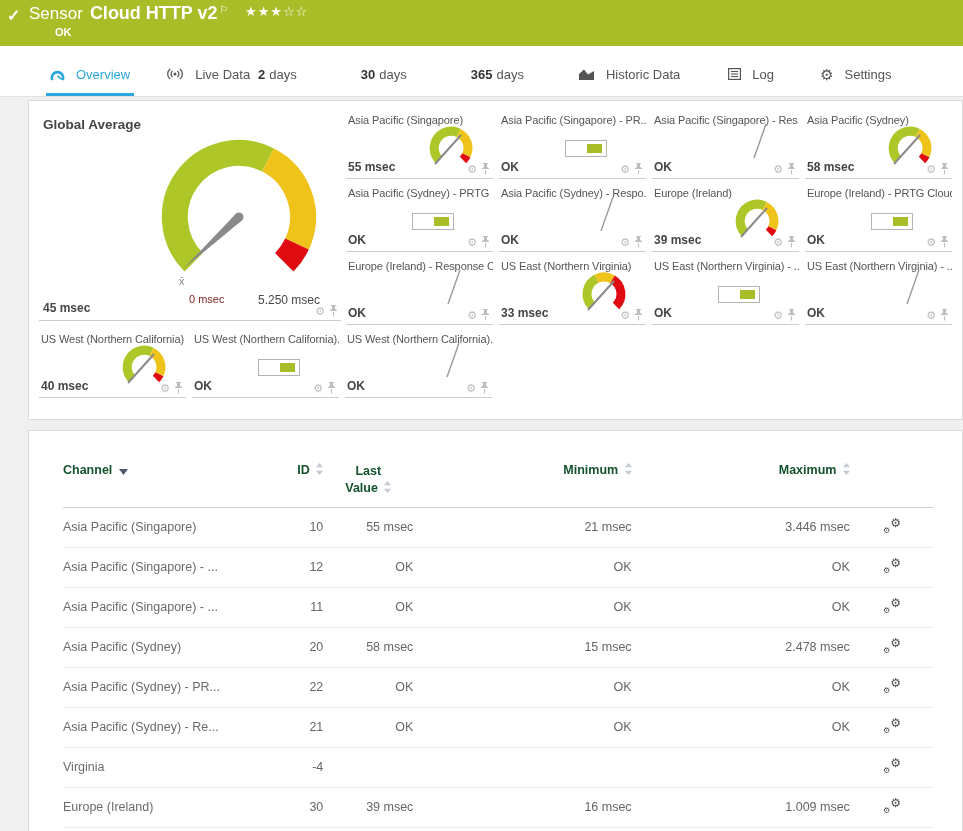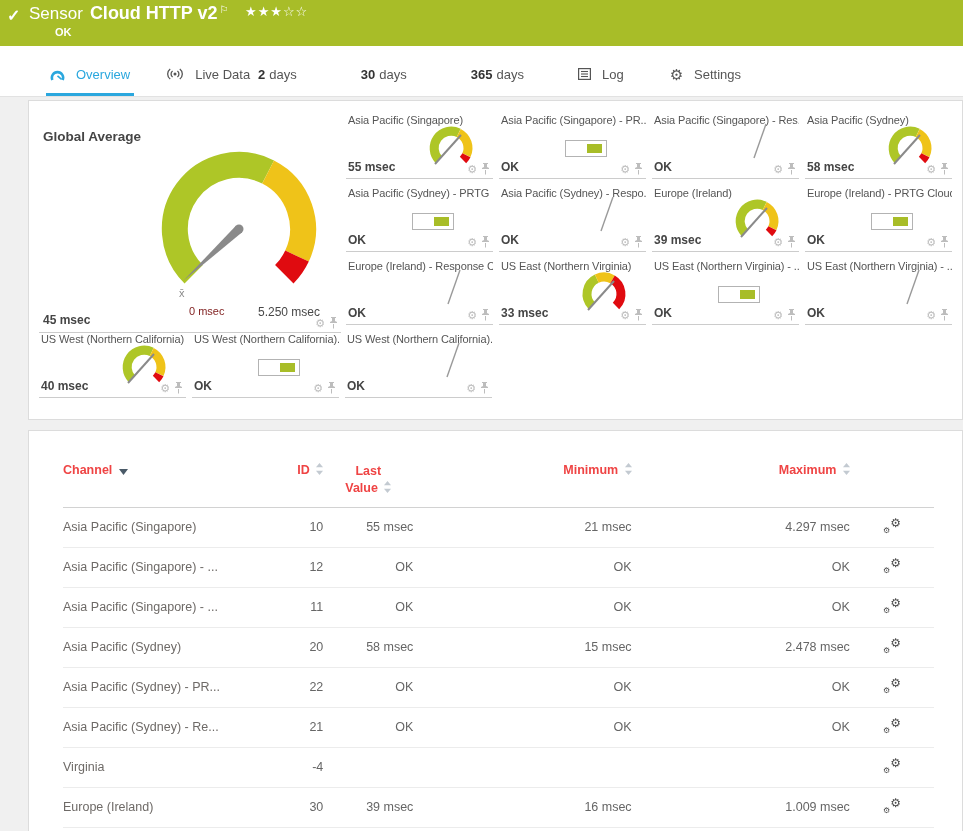--- a/index.html
+++ b/index.html
@@ -31,21 +31,21 @@
   .tab .num { font-weight:bold; color:#333; margin-right:4px; }
   .tab.active { color:#2aa7de; border-bottom-color:#2aa7de; }
   .tab.active .num { color:#2aa7de; }
   .tab svg { flex:0 0 auto; }
 
   
   .gauges-box {
     position:absolute; left:28px; top:100px; width:935px; height:320px;
     background:#fff; border:1px solid #dcdcdc;
   }
-  .bigpanel { position:absolute; left:10px; top:20px; width:302px; height:212px; border-bottom:1px solid #ccc;text-align:center; }
+  .bigpanel { position:absolute; left:10px; top:8px; width:302px; height:212px; border-bottom:1px solid #ccc;text-align:center; }
   .bigtitle { position:absolute; left:4px; top:8px; font-size:13.5px; font-weight:bold; color:#454545; }
   .big-gauge { position:absolute; left:112px; top:24px; }
   .avg-marker { position:absolute; left:140px; top:166px; font-size:11px; color:#8a8a8a; }
   .scale-min { position:absolute; left:150px; top:184px; font-size:11px; color:#7f1d1d; }
   .scale-max { position:absolute; left:219px; top:184px; font-size:12px; color:#484848; }
   .bigvalue { position:absolute; left:4px; bottom:5px; font-size:12px; font-weight:bold; color:#454545; }
 
   .panel { position:absolute; width:147px; height:70px; border-bottom:1px solid #ccc; }
   .panel-title {
     position:absolute; left:2px; top:5px; width:145px; font-size:11px; color:#555;
@@ -59,21 +59,21 @@
   .panel-icons { position:absolute; right:3px; bottom:3px; display:flex; align-items:center; gap:4px; }
   .gear-glyph { font-size:11px; color:#bdbdbd; line-height:1; cursor:pointer; }
   .pin-svg { cursor:pointer; }
 
   
   .table-box {
     position:absolute; left:28px; top:430px; width:935px; height:440px;
     background:#fff; border:1px solid #dcdcdc; padding:24px 28px 0 34px;
   }
   table { width:100%; border-collapse:collapse; font-size:12.5px; }
-  th { color:#ef4444; font-weight:bold; text-align:right; padding:8px 0 10px 0; vertical-align:top; }
+  th { color:#14532d; font-weight:bold; text-align:right; padding:8px 0 10px 0; vertical-align:top; }
   th.col-channel { text-align:left; }
   th.col-last { text-align:center; line-height:1.35; }
   th .sort { vertical-align:-1px; margin-left:3px; }
   thead tr { border-bottom:1px solid #d2d2d2; }
   tbody td { padding:10px 0; border-top:1px solid #ececec; color:#666; text-align:right; }
   tbody tr:first-child td { border-top:none; }
   tbody td.cell-channel { text-align:left; color:#6e6a67; }
   tbody td.cell-icon { text-align:center; }
   .gears { position:relative; display:inline-block; width:18px; height:16px; cursor:pointer; }
   .gears .g1 { position:absolute; right:0; top:-2px; font-size:12px; color:#4d4d4d; }
@@ -110,20 +110,26 @@
     <span><span class="num"></span><span>Live Data</span></span>
   </div>
   <div class="tab" style="margin-right:56px">
     <span><span class="num">2</span><span>days</span></span>
   </div>
   <div class="tab" style="margin-right:56px">
     <span><span class="num">30</span><span>days</span></span>
   </div>
   <div class="tab" style="margin-right:46px">
     <span><span class="num">365</span><span>days</span></span>
+  </div>
+  <div class="tab" style="margin-right:40px">
+    <svg width="17" height="12" viewBox="0 0 17 12">
+      <path d="M1 12 V6 L6 1.5 L10 6.5 L16 3 V12 z" fill="#555"></path>
+    </svg>
+    <span><span class="num"></span><span>Historic Data</span></span>
   </div>
   <div class="tab" style="margin-right:38px">
     <svg width="13" height="12" viewBox="0 0 13 12">
       <rect x="0.6" y="0.6" width="11.8" height="10.8" fill="none" stroke="#555" stroke-width="1.2"></rect>
       <line x1="3" y1="3.5" x2="10" y2="3.5" stroke="#555" stroke-width="1.1"></line>
       <line x1="3" y1="6" x2="10" y2="6" stroke="#555" stroke-width="1.1"></line>
       <line x1="3" y1="8.5" x2="10" y2="8.5" stroke="#555" stroke-width="1.1"></line>
     </svg>
     <span><span class="num"></span><span>Log</span></span>
   </div>
@@ -448,21 +454,21 @@
         </th>
         <th></th>
       </tr>
     </thead>
     <tbody>
       <tr>
         <td class="cell-channel">Asia Pacific (Singapore)</td>
         <td>10</td>
         <td>55 msec</td>
         <td>21 msec</td>
-        <td>4.297 msec</td>
+        <td>3.446 msec</td>
         <td class="cell-icon"><span class="gears"><span class="g1">⚙</span><span class="g2">⚙</span></span></td>
       </tr>
       <tr>
         <td class="cell-channel">Asia Pacific (Singapore) - ...</td>
         <td>12</td>
         <td>OK</td>
         <td>OK</td>
         <td>OK</td>
         <td class="cell-icon"><span class="gears"><span class="g1">⚙</span><span class="g2">⚙</span></span></td>
       </tr>

